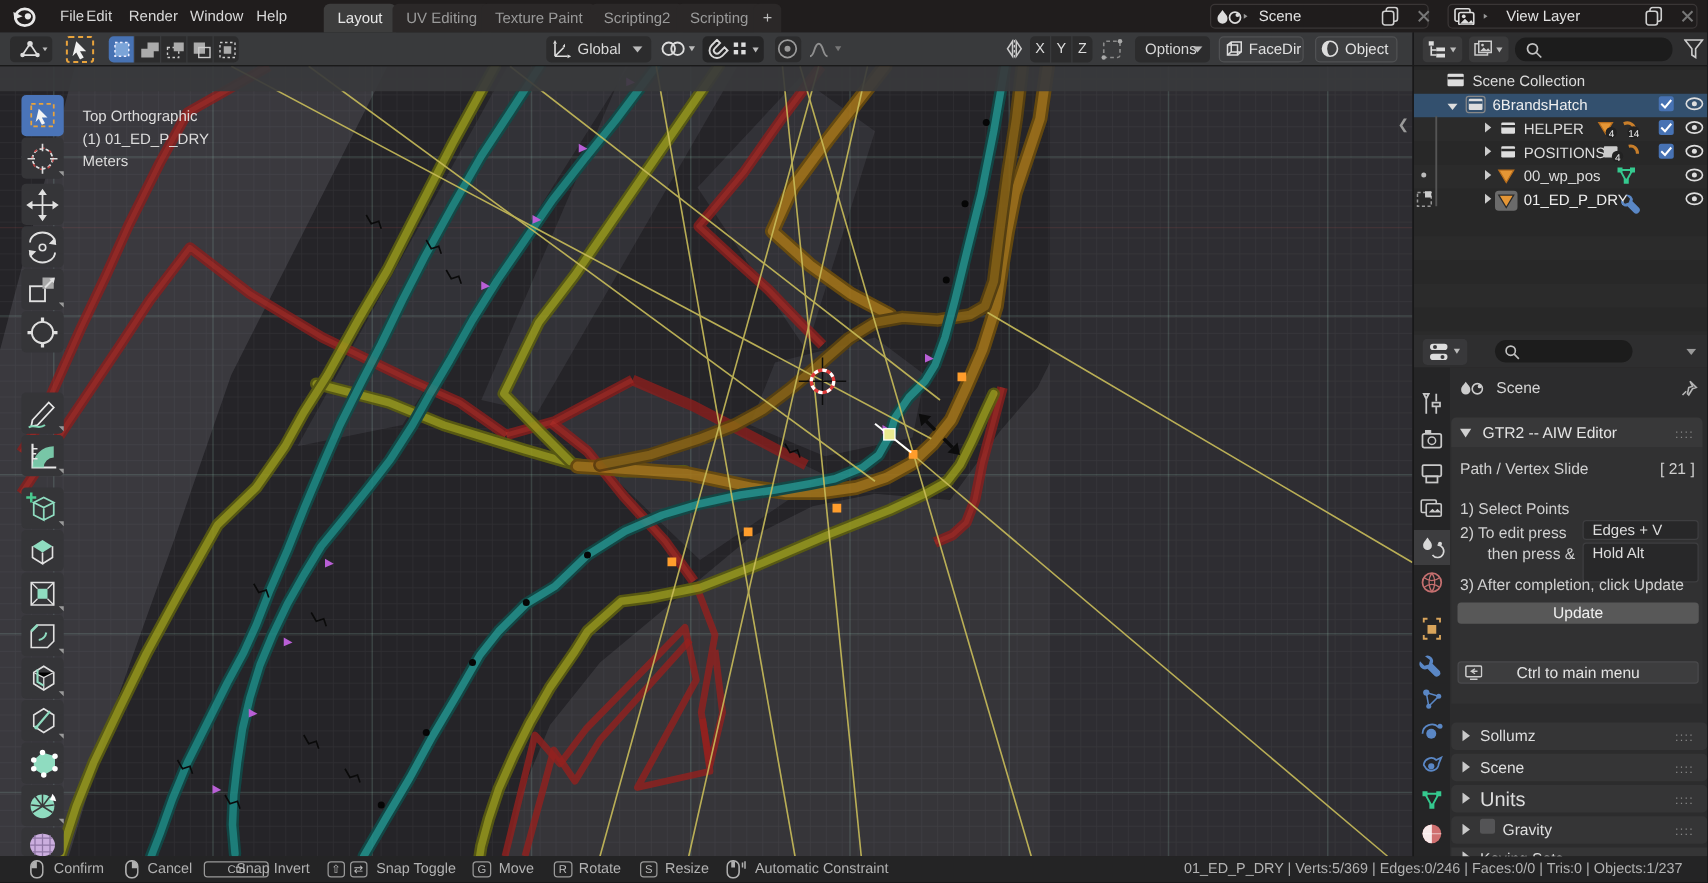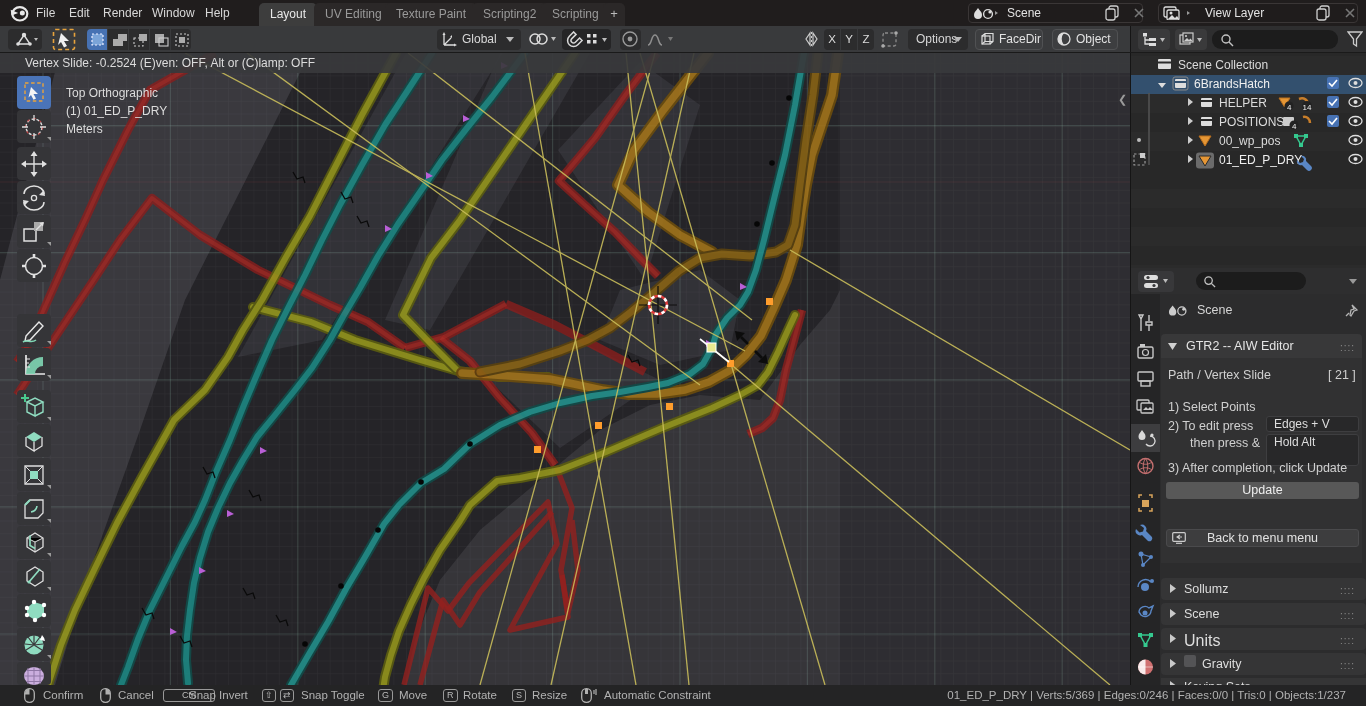--- a/index.html
+++ b/index.html
@@ -187,32 +187,31 @@
  <g>
   <line x1="658" y1="286" x2="658" y2="324" stroke="#0d0d0d" stroke-width="1.2"></line>
   <line x1="639" y1="305" x2="677" y2="305" stroke="#0d0d0d" stroke-width="1.2"></line>
   <circle cx="658" cy="305" r="9" fill="none" stroke="#e03a3a" stroke-width="2.6"></circle>
   <circle cx="658" cy="305" r="9" fill="none" stroke="#ffffff" stroke-width="2.6" stroke-dasharray="3.5 3.5"></circle>
  </g>
  <text x="1118" y="103" font-size="11" fill="#9a9a9a" font-family="Liberation Sans">❮</text>
 </svg>
 
 <div class="abs" style="left:0;top:53px;width:1130px;height:20px;background:rgba(56,57,60,0.92)"></div>
-<div class="abs vtext" style="left:25px;top:56px;font-size:12px">Vertex Slide: -0.2524 (E)ven: OFF, Alt or (C)lamp: OFF</div>
 <div class="abs vtext" style="left:66px;top:86px;">Top Orthographic</div>
 <div class="abs vtext" style="left:66px;top:104px;">(1) 01_ED_P_DRY</div>
 <div class="abs vtext" style="left:66px;top:122px;">Meters</div>
 
 <div class="abs" id="topbar"></div>
 <svg class="abs" style="left:9px;top:4px" width="20" height="18" viewBox="0 0 24 20">
   <ellipse cx="13" cy="11" rx="9" ry="8" fill="none" stroke="#e8e8e8" stroke-width="2.6"></ellipse>
   <circle cx="16" cy="10" r="3" fill="#e8e8e8"></circle>
   <path d="M2 6l9 4-8 3z" fill="#e8e8e8"></path>
 </svg>
-<div class="abs" style="left:36px;top:0;color:#d8d8d8;font-size:12px;line-height:26px">File</div>
+<div class="abs" style="left:48px;top:0;color:#d8d8d8;font-size:12px;line-height:26px">File</div>
 <div class="abs" style="left:69px;top:0;color:#d8d8d8;font-size:12px;line-height:26px">Edit</div>
 <div class="abs" style="left:103px;top:0;color:#d8d8d8;font-size:12px;line-height:26px">Render</div>
 <div class="abs" style="left:152px;top:0;color:#d8d8d8;font-size:12px;line-height:26px">Window</div>
 <div class="abs" style="left:205px;top:0;color:#d8d8d8;font-size:12px;line-height:26px">Help</div>
 <div class="tab active" style="left:259px;">Layout</div>
 <div class="tab" style="left:314px;">UV Editing</div>
 <div class="tab" style="left:385px;">Texture Paint</div>
 <div class="tab" style="left:472px;">Scripting2</div>
 <div class="tab" style="left:541px;">Scripting</div>
 <div class="abs" style="left:603px;top:3px;width:22px;height:23px;background:#2b2828;border-radius:5px 5px 0 0;color:#bbb;text-align:center;line-height:22px;font-size:13px">+</div>
@@ -684,21 +683,21 @@
 <div class="abs" style="left:1340px;top:342px;color:#8a8a8a;font-size:10px;letter-spacing:1px">::::</div>
 <div class="abs" style="left:1168px;top:368px;color:#d0d0d0;font-size:12.5px">Path  /  Vertex Slide</div>
 <div class="abs" style="left:1328px;top:368px;color:#d0d0d0;font-size:12.5px">[ 21 ]</div>
 <div class="abs" style="left:1168px;top:400px;color:#d0d0d0;font-size:12.5px">1)  Select Points</div>
 <div class="abs" style="left:1168px;top:419px;color:#d0d0d0;font-size:12.5px">2)  To edit press</div>
 <div class="abs" style="left:1190px;top:436px;color:#d0d0d0;font-size:12.5px">then press &amp;</div>
 <div class="abs" style="left:1266px;top:416px;width:93px;height:16px;background:#282829;border:1px solid #3e3e40;border-radius:3px;box-sizing:border-box;color:#dedede;font-size:12px;line-height:15px;padding-left:7px">Edges + V</div>
 <div class="abs" style="left:1266px;top:434px;width:93px;height:32px;background:#282829;border:1px solid #3e3e40;border-radius:3px;box-sizing:border-box;color:#dedede;font-size:12px;line-height:15px;padding-left:7px">Hold Alt</div>
 <div class="abs" style="left:1168px;top:461px;color:#d0d0d0;font-size:12.5px">3)  After completion, click Update</div>
 <div class="abs" style="left:1166px;top:482px;width:193px;height:17px;background:#585858;border-radius:3px;color:#efefef;font-size:12.5px;text-align:center;line-height:17px">Update</div>
-<div class="abs" style="left:1166px;top:529px;width:193px;height:18px;background:#3d3d3e;border:1px solid #4a4a4c;border-radius:3px;box-sizing:border-box;color:#e2e2e2;font-size:12.5px;text-align:center;line-height:16px">Back to menu menu</div>
+<div class="abs" style="left:1166px;top:529px;width:193px;height:18px;background:#3d3d3e;border:1px solid #4a4a4c;border-radius:3px;box-sizing:border-box;color:#e2e2e2;font-size:12.5px;text-align:center;line-height:16px">Ctrl to main menu</div>
 <svg class="abs" style="left:1172px;top:532px" width="14" height="12" viewBox="0 0 14 12">
   <rect x="0.7" y="0.7" width="12.6" height="8.6" rx="1" fill="none" stroke="#ccc" stroke-width="1.2"></rect>
   <path d="M8 3L5 5l3 2M5 5h5" stroke="#ccc" stroke-width="1.1" fill="none"></path>
   <path d="M4 11.3h6" stroke="#ccc" stroke-width="1.2"></path>
 </svg>
 
 <div class="abs" style="left:1161px;top:578px;width:205px;height:22px;background:#353536;border-radius:4px"></div>
 <div class="abs" style="left:1161px;top:603px;width:205px;height:22px;background:#353536;border-radius:4px"></div>
 <div class="abs" style="left:1161px;top:628px;width:205px;height:22px;background:#353536;border-radius:4px"></div>
 <div class="abs" style="left:1161px;top:653px;width:205px;height:22px;background:#353536;border-radius:4px"></div>

